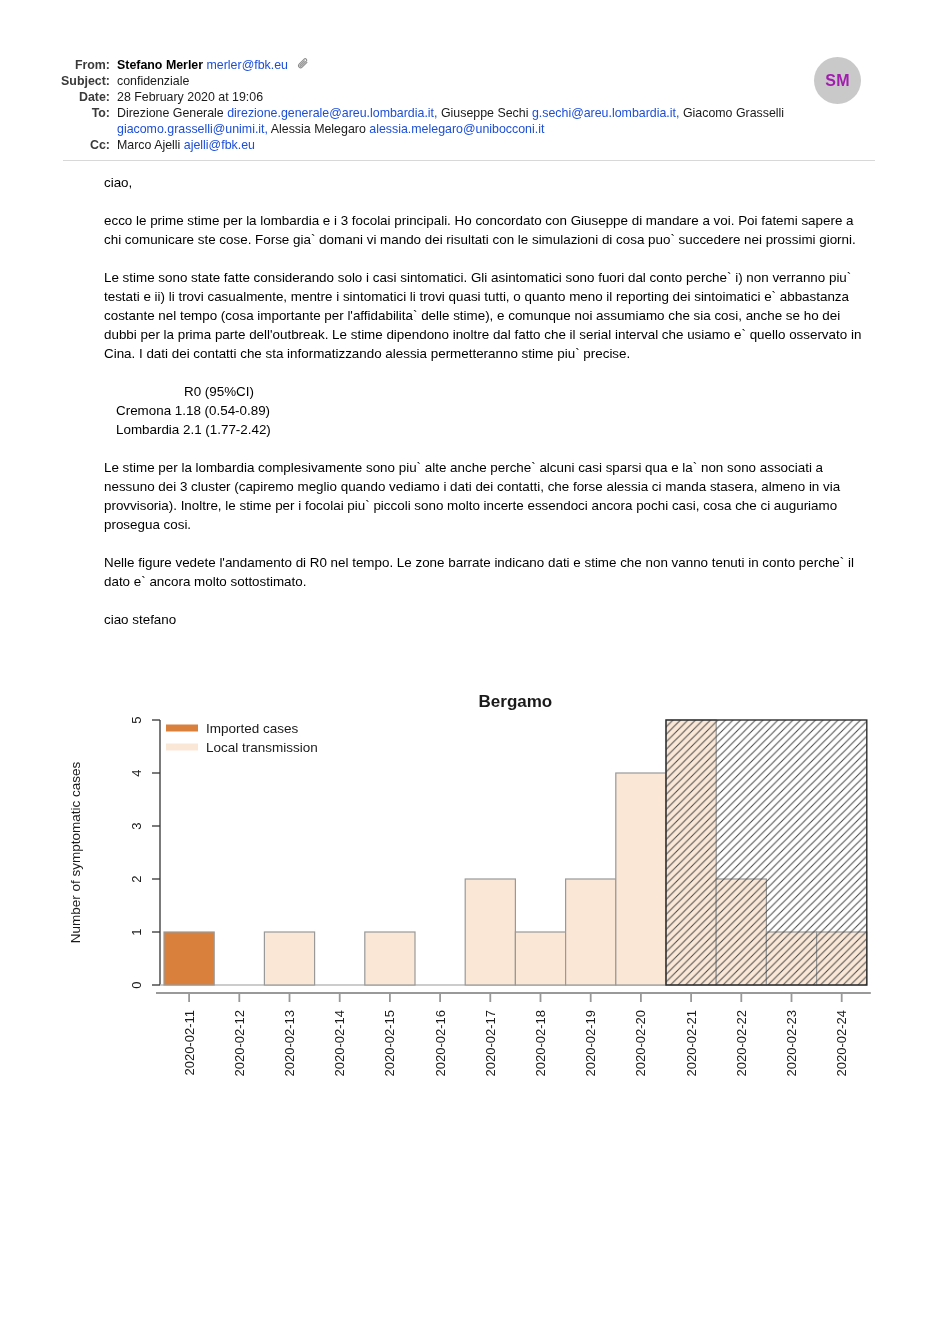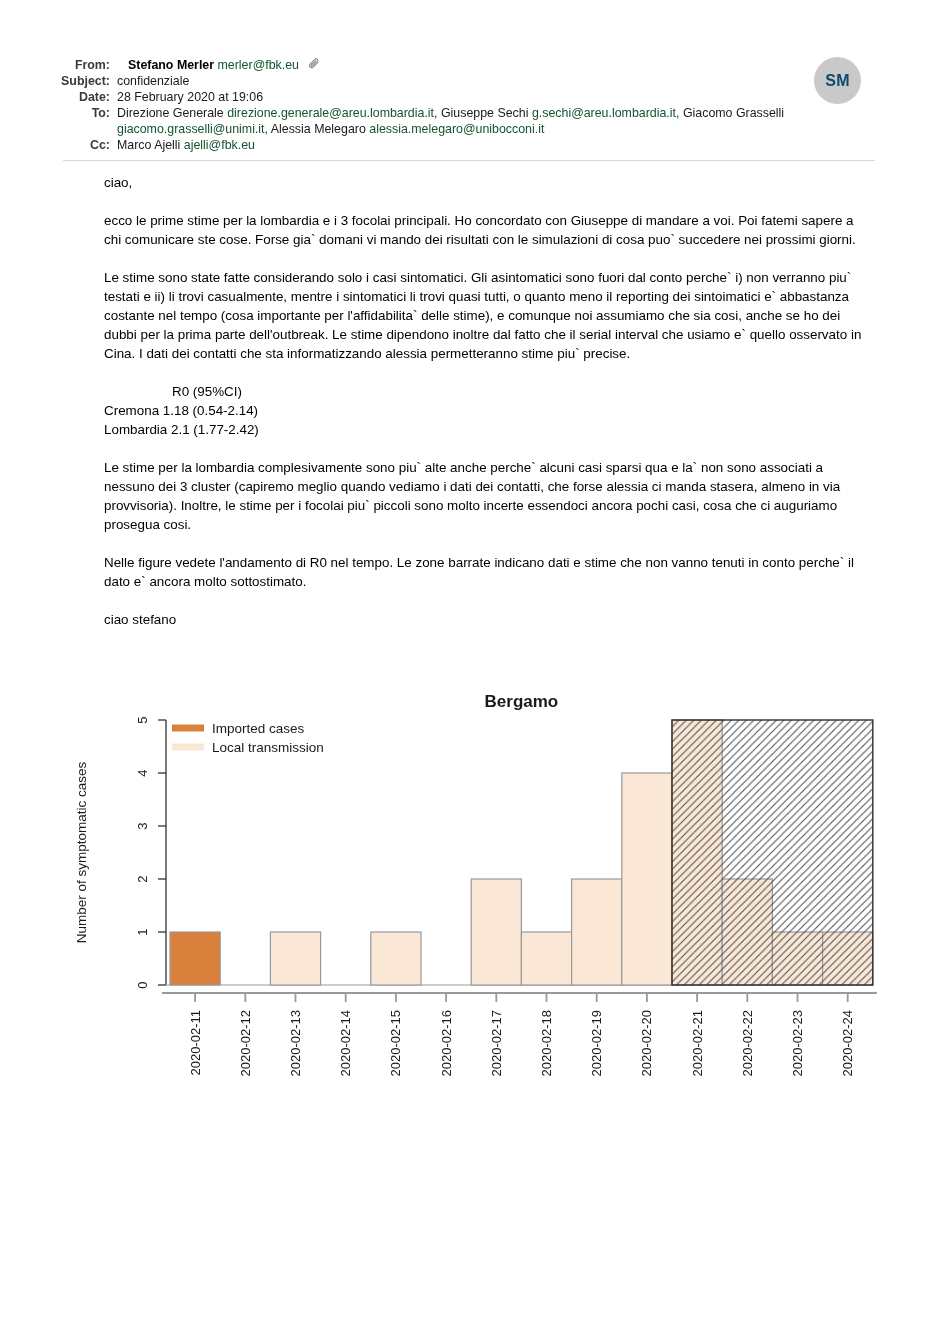--- a/index.html
+++ b/index.html
@@ -3,35 +3,35 @@
 <meta charset="utf-8">
 <style>
   html,body{margin:0;padding:0;background:#fff;}
   .page{position:relative;width:936px;height:1086px;background:#ffffff;overflow:hidden;
         font-family:"Liberation Sans","DejaVu Sans",sans-serif;color:#1a1a1a;}
   
   .hdr{position:absolute;top:57px;left:52px;width:770px;font-size:12.4px;line-height:16px;}
   .hrow{display:flex;align-items:flex-start;}
   .lbl{flex:0 0 58px;text-align:right;margin-right:7px;font-weight:bold;color:#3a3a3a;white-space:nowrap;}
   .val{max-width:692px;}
-  .name-b{font-weight:bold;color:#000;margin-left:11px;}
-  .email{color:#14532d;}
+  .name-b{font-weight:bold;color:#000;}
+  .email{color:#1d4ed8;}
   .clip-ic{display:inline-block;vertical-align:-2px;margin-left:5px;}
   .avatar{position:absolute;top:57px;left:814px;width:47px;height:47px;border-radius:50%;
-          background:#c9c9c9;color:#0c4a6e;font-weight:bold;font-size:16px;letter-spacing:.3px;
+          background:#c9c9c9;color:#a21caf;font-weight:bold;font-size:16px;letter-spacing:.3px;
           display:flex;align-items:center;justify-content:center;}
   .sep{position:absolute;top:160px;left:63px;width:812px;height:0;border-top:1px solid #d8d8d8;}
   
   .body-text{position:absolute;top:173px;left:104px;width:768px;font-size:13.4px;line-height:19px;color:#000000;}
   .body-text p{margin:0 0 19px 0;}
-  .r0-block{margin:0 0 19px 0;}
+  .r0-block{margin:0 0 19px 12px;}
   .r0-block div{line-height:19px;}
   .r0-head{padding-left:68px;}
   
-  .chart{position:absolute;left:68px;}
+  .chart{position:absolute;left:62px;}
   #chart1{top:686px;width:816px;height:422px;}
   #chart2{top:1106px;width:816px;height:157px;}
   svg{display:block;}
 </style>
 </head>
 <body>
 
 <div class="page">
 
   <div class="hdr">
@@ -67,21 +67,21 @@
 
   <div class="avatar">SM</div>
   <div class="sep"></div>
 
   <div class="body-text" id="body-container">
       <p>ciao,</p>
       <p>ecco le prime stime per la lombardia e i 3 focolai principali. Ho concordato con Giuseppe di mandare a voi. Poi fatemi sapere a chi comunicare ste cose. Forse gia` domani vi mando dei risultati con le simulazioni di cosa puo` succedere nei prossimi giorni.</p>
       <p>Le stime sono state fatte considerando solo i casi sintomatici. Gli asintomatici sono fuori dal conto perche` i) non verranno piu` testati e ii) li trovi casualmente, mentre i sintomatici li trovi quasi tutti, o quanto meno il reporting dei sintoimatici e` abbastanza costante nel tempo (cosa importante per l'affidabilita` delle stime), e comunque noi assumiamo che sia cosi, anche se ho dei dubbi per la prima parte dell'outbreak. Le stime dipendono inoltre dal fatto che il serial interval che usiamo e` quello osservato in Cina. I dati dei contatti che sta informatizzando alessia permetteranno stime piu` precise.</p>
       <div class="r0-block">
         <div class="r0-head">R0 (95%CI)</div>
-        <div>Cremona 1.18 (0.54-2.14)</div>
+        <div>Cremona 1.18 (0.54-0.89)</div>
         <div>Lombardia 2.1 (1.77-2.42)</div>
       </div>
       <p>Le stime per la lombardia complesivamente sono piu` alte anche perche` alcuni casi sparsi qua e la` non sono associati a nessuno dei 3 cluster (capiremo meglio quando vediamo i dati dei contatti, che forse alessia ci manda stasera, almeno in via provvisoria). Inoltre, le stime per i focolai piu` piccoli sono molto incerte essendoci ancora pochi casi, cosa che ci auguriamo prosegua cosi.</p>
       <p>Nelle figure vedete l'andamento di R0 nel tempo. Le zone barrate indicano dati e stime che non vanno tenuti in conto perche` il dato e` ancora molto sottostimato.</p>
       <p>ciao stefano</p>
     </div>
 
   <div class="chart" id="chart1">
       <svg width="816" height="422" viewBox="0 0 816 422">
         <defs>

